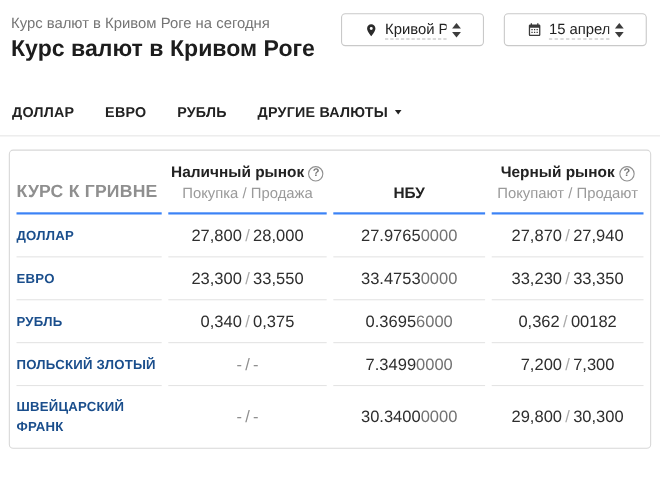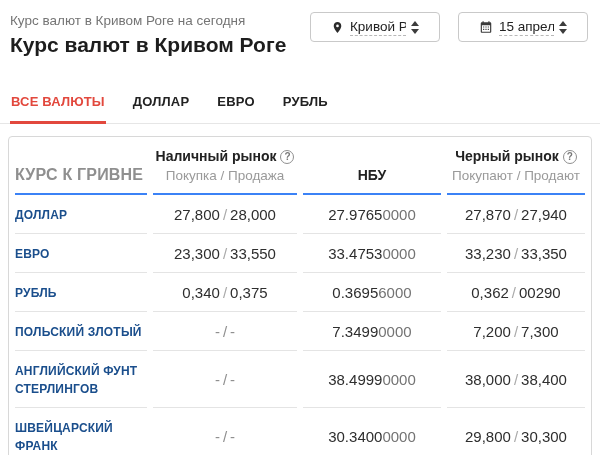--- a/index.html
+++ b/index.html
@@ -92,24 +92,26 @@
         <span class="sel-text">15 апреля</span>
         <span class="spinner">
           <i class="spin-up"></i>
           <i class="spin-down"></i>
         </span>
       </div>
     </div>
   </div>
 
   <div class="tabs">
-    <div class="tab active">ВСЕ ВАЛЮТЫ</div>
     <div class="tab">ДОЛЛАР</div>
     <div class="tab">ЕВРО</div>
     <div class="tab">РУБЛЬ</div>
+    <div class="tab">
+      <span>ДРУГИЕ ВАЛЮТЫ</span><i class="caret"></i>
+    </div>
   </div>
 
   <div class="table-wrap">
     <table>
       <colgroup>
           <col class="c1">
           <col class="c2">
           <col class="c3">
           <col class="c4">
         </colgroup>
@@ -139,33 +141,27 @@
         <tr>
           <td class="cur"><a href="#">ЕВРО</a></td>
           <td class="val"><span>23,300</span><span class="sep">/</span><span>33,550</span></td>
           <td class="val"><span>33.4753</span><span class="faded">0000</span></td>
           <td class="val"><span>33,230</span><span class="sep">/</span><span>33,350</span></td>
         </tr>
         <tr>
           <td class="cur"><a href="#">РУБЛЬ</a></td>
           <td class="val"><span>0,340</span><span class="sep">/</span><span>0,375</span></td>
           <td class="val"><span>0.3695</span><span class="faded">6000</span></td>
-          <td class="val"><span>0,362</span><span class="sep">/</span><span>00290</span></td>
+          <td class="val"><span>0,362</span><span class="sep">/</span><span>00182</span></td>
         </tr>
         <tr>
           <td class="cur"><a href="#" style="white-space:nowrap;">ПОЛЬСКИЙ ЗЛОТЫЙ</a></td>
           <td class="val dash"><span>-</span><span class="sep">/</span><span>-</span></td>
           <td class="val"><span>7.3499</span><span class="faded">0000</span></td>
           <td class="val"><span>7,200</span><span class="sep">/</span><span>7,300</span></td>
-        </tr>
-        <tr>
-          <td class="cur"><a href="#">АНГЛИЙСКИЙ ФУНТ СТЕРЛИНГОВ</a></td>
-          <td class="val dash"><span>-</span><span class="sep">/</span><span>-</span></td>
-          <td class="val"><span>38.4999</span><span class="faded">0000</span></td>
-          <td class="val"><span>38,000</span><span class="sep">/</span><span>38,400</span></td>
         </tr>
         <tr>
           <td class="cur"><a href="#">ШВЕЙЦАРСКИЙ ФРАНК</a></td>
           <td class="val dash"><span>-</span><span class="sep">/</span><span>-</span></td>
           <td class="val"><span>30.3400</span><span class="faded">0000</span></td>
           <td class="val"><span>29,800</span><span class="sep">/</span><span>30,300</span></td>
         </tr>
       </tbody>
     </table>
   </div>

